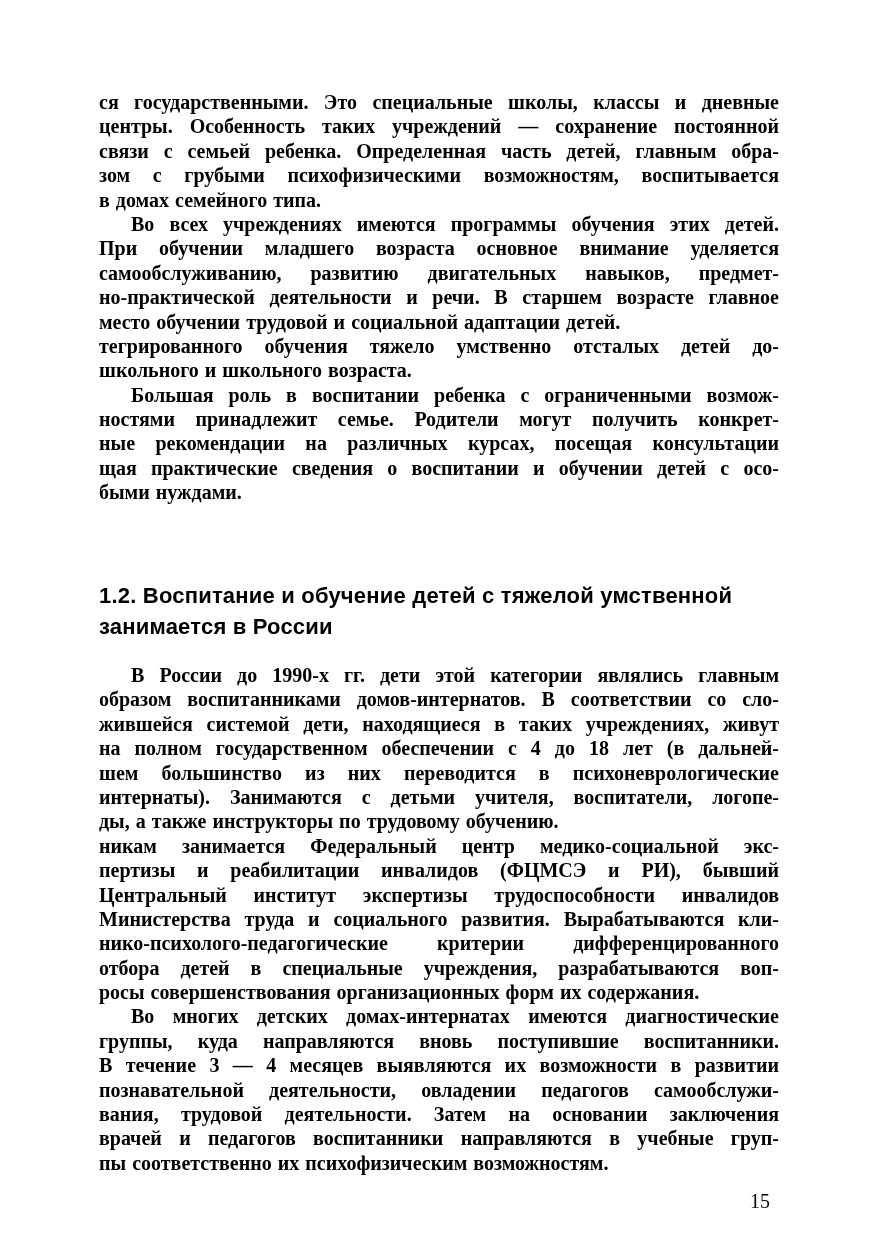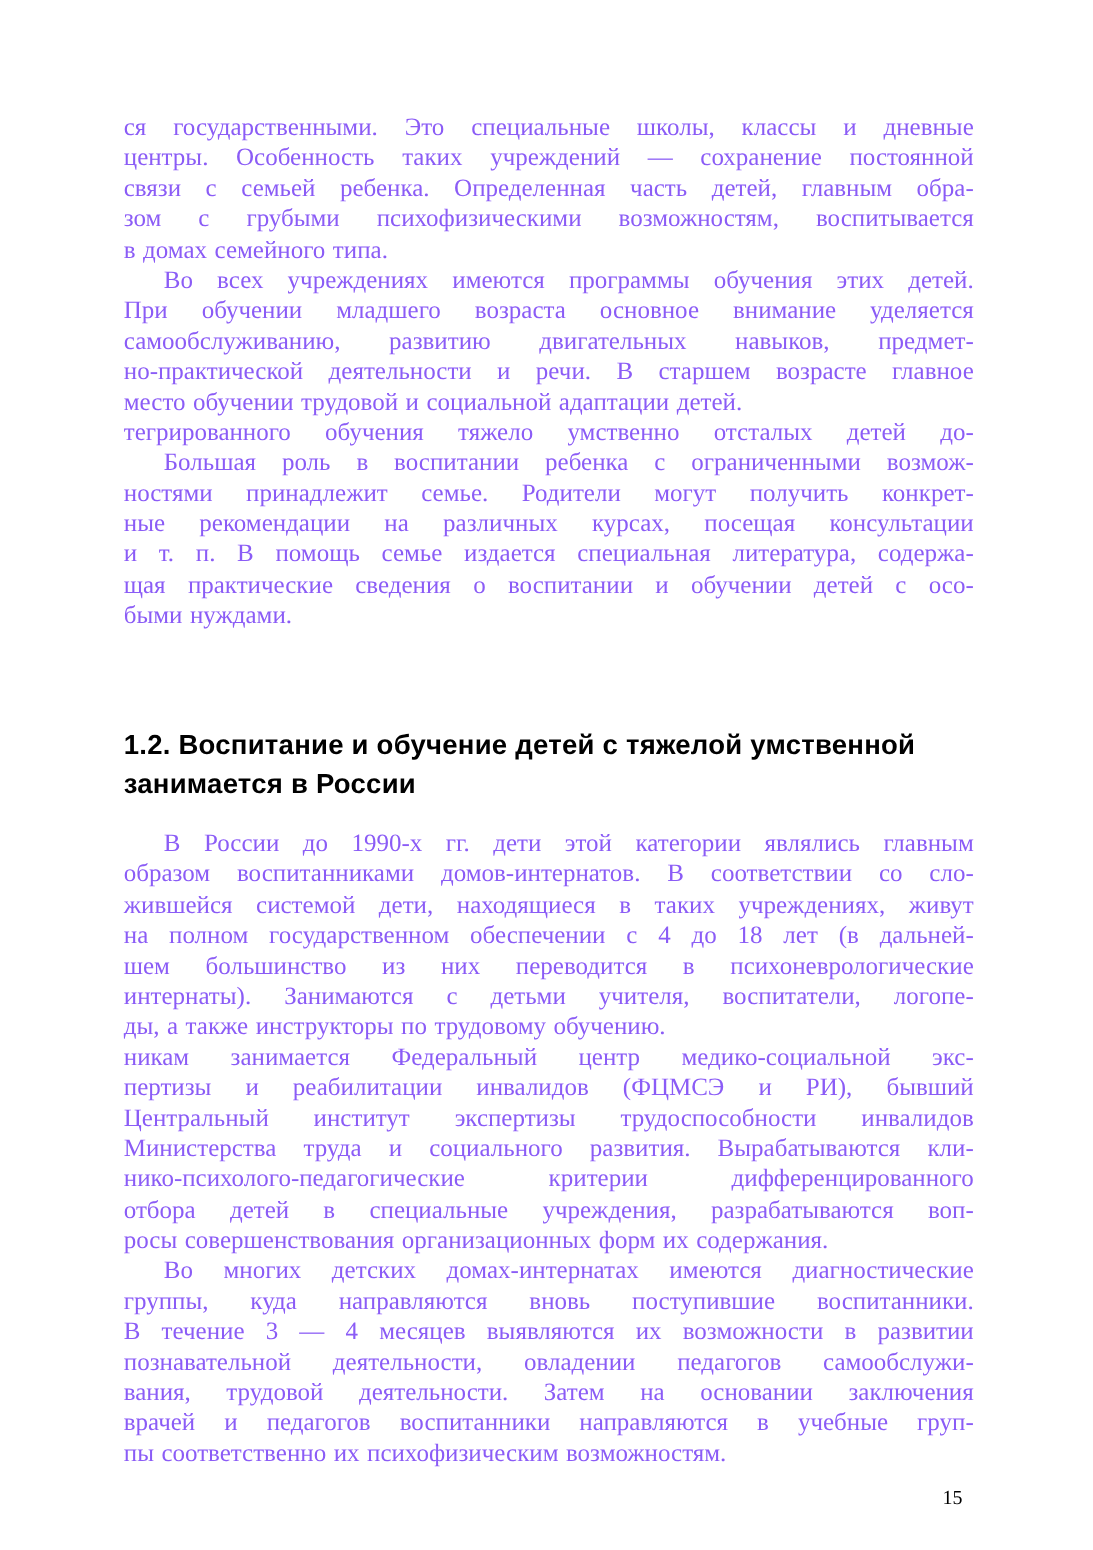--- a/index.html
+++ b/index.html
@@ -21,23 +21,24 @@
     width: 680px;
   }
   #block-top { top: 90px; }
   #block-bottom { top: 663px; }
   .paragraph { margin: 0; }
   .line {
     font-family: "Liberation Serif", "DejaVu Serif", serif;
     font-size: 20px;
     line-height: 24.4px;
     height: 24.4px;
-    color: #8b5cf6;
+    color: #000000;
     text-align: left;
     word-spacing: 1px;
+    font-weight: bold;
   }
   .line.j {
     text-align: justify;
     text-align-last: justify;
     -moz-text-align-last: justify;
   }
   .line.ind {
     text-indent: 32px;
   }
   .section-heading {
@@ -53,21 +54,21 @@
     font-size: 22px;
     line-height: 31px;
     color: #000000;
     letter-spacing: 0.2px;
   }
   .page-number {
     position: absolute;
     top: 1190px;
     right: 104px;
     font-family: "Liberation Serif", "DejaVu Serif", serif;
-    font-size: 16px;
+    font-size: 20px;
     color: #000000;
   }
 </style>
 </head>
 <body>
 
 <div class="page">
 
   <div class="text-block" id="block-top">
       <div class="paragraph">
@@ -79,26 +80,26 @@
       </div>
       <div class="paragraph">
         <div class="line j ind">Во всех учреждениях имеются программы обучения этих детей.</div>
         <div class="line j">При обучении младшего возраста основное внимание уделяется</div>
         <div class="line j">самообслуживанию, развитию двигательных навыков, предмет-</div>
         <div class="line j">но-практической деятельности и речи. В старшем возрасте главное</div>
         <div class="line">место обучении трудовой и социальной адаптации детей.</div>
       </div>
       <div class="paragraph">
         <div class="line j">тегрированного обучения тяжело умственно отсталых детей до-</div>
+        <div class="line">школьного и школьного возраста.</div>
       </div>
       <div class="paragraph">
         <div class="line j ind">Большая роль в воспитании ребенка с ограниченными возмож-</div>
         <div class="line j">ностями принадлежит семье. Родители могут получить конкрет-</div>
         <div class="line j">ные рекомендации на различных курсах, посещая консультации</div>
-        <div class="line j">и т. п. В помощь семье издается специальная литература, содержа-</div>
         <div class="line j">щая практические сведения о воспитании и обучении детей с осо-</div>
         <div class="line">быми нуждами.</div>
       </div>
     </div>
 
   <div class="section-heading">
     <div class="heading-line">1.2. Воспитание и обучение детей с тяжелой умственной</div>
     <div class="heading-line">занимается в России</div>
   </div>
 

